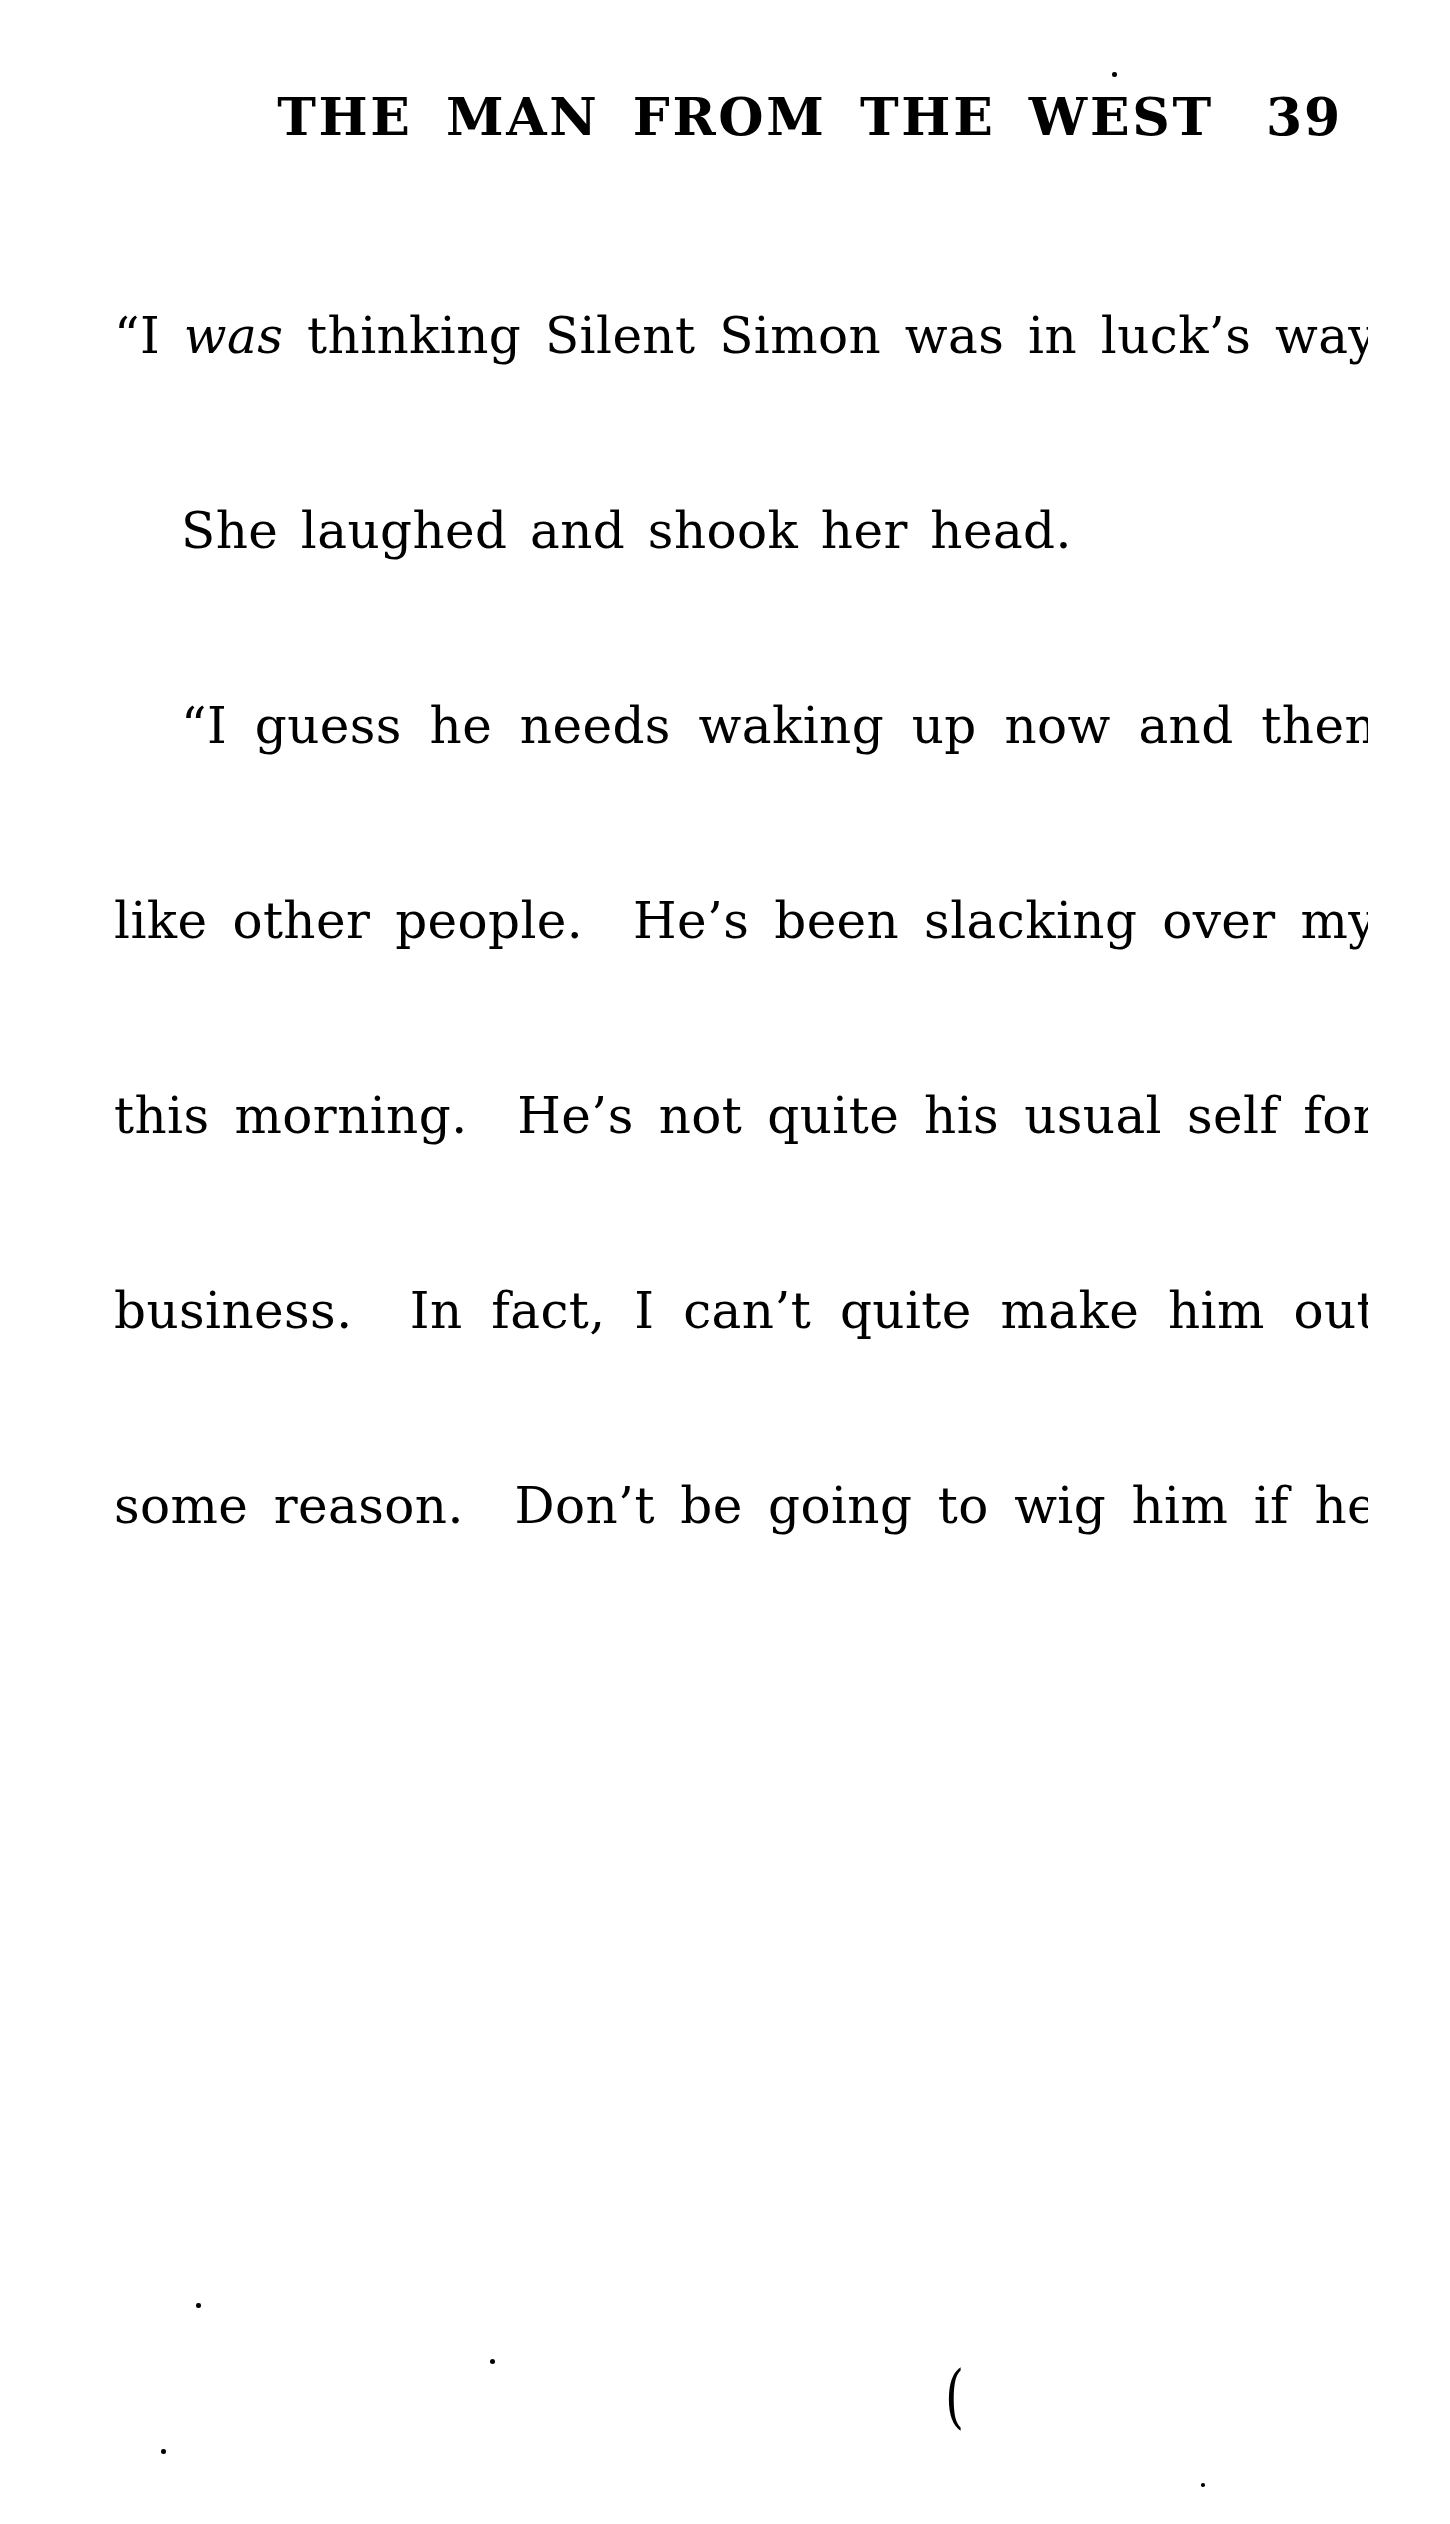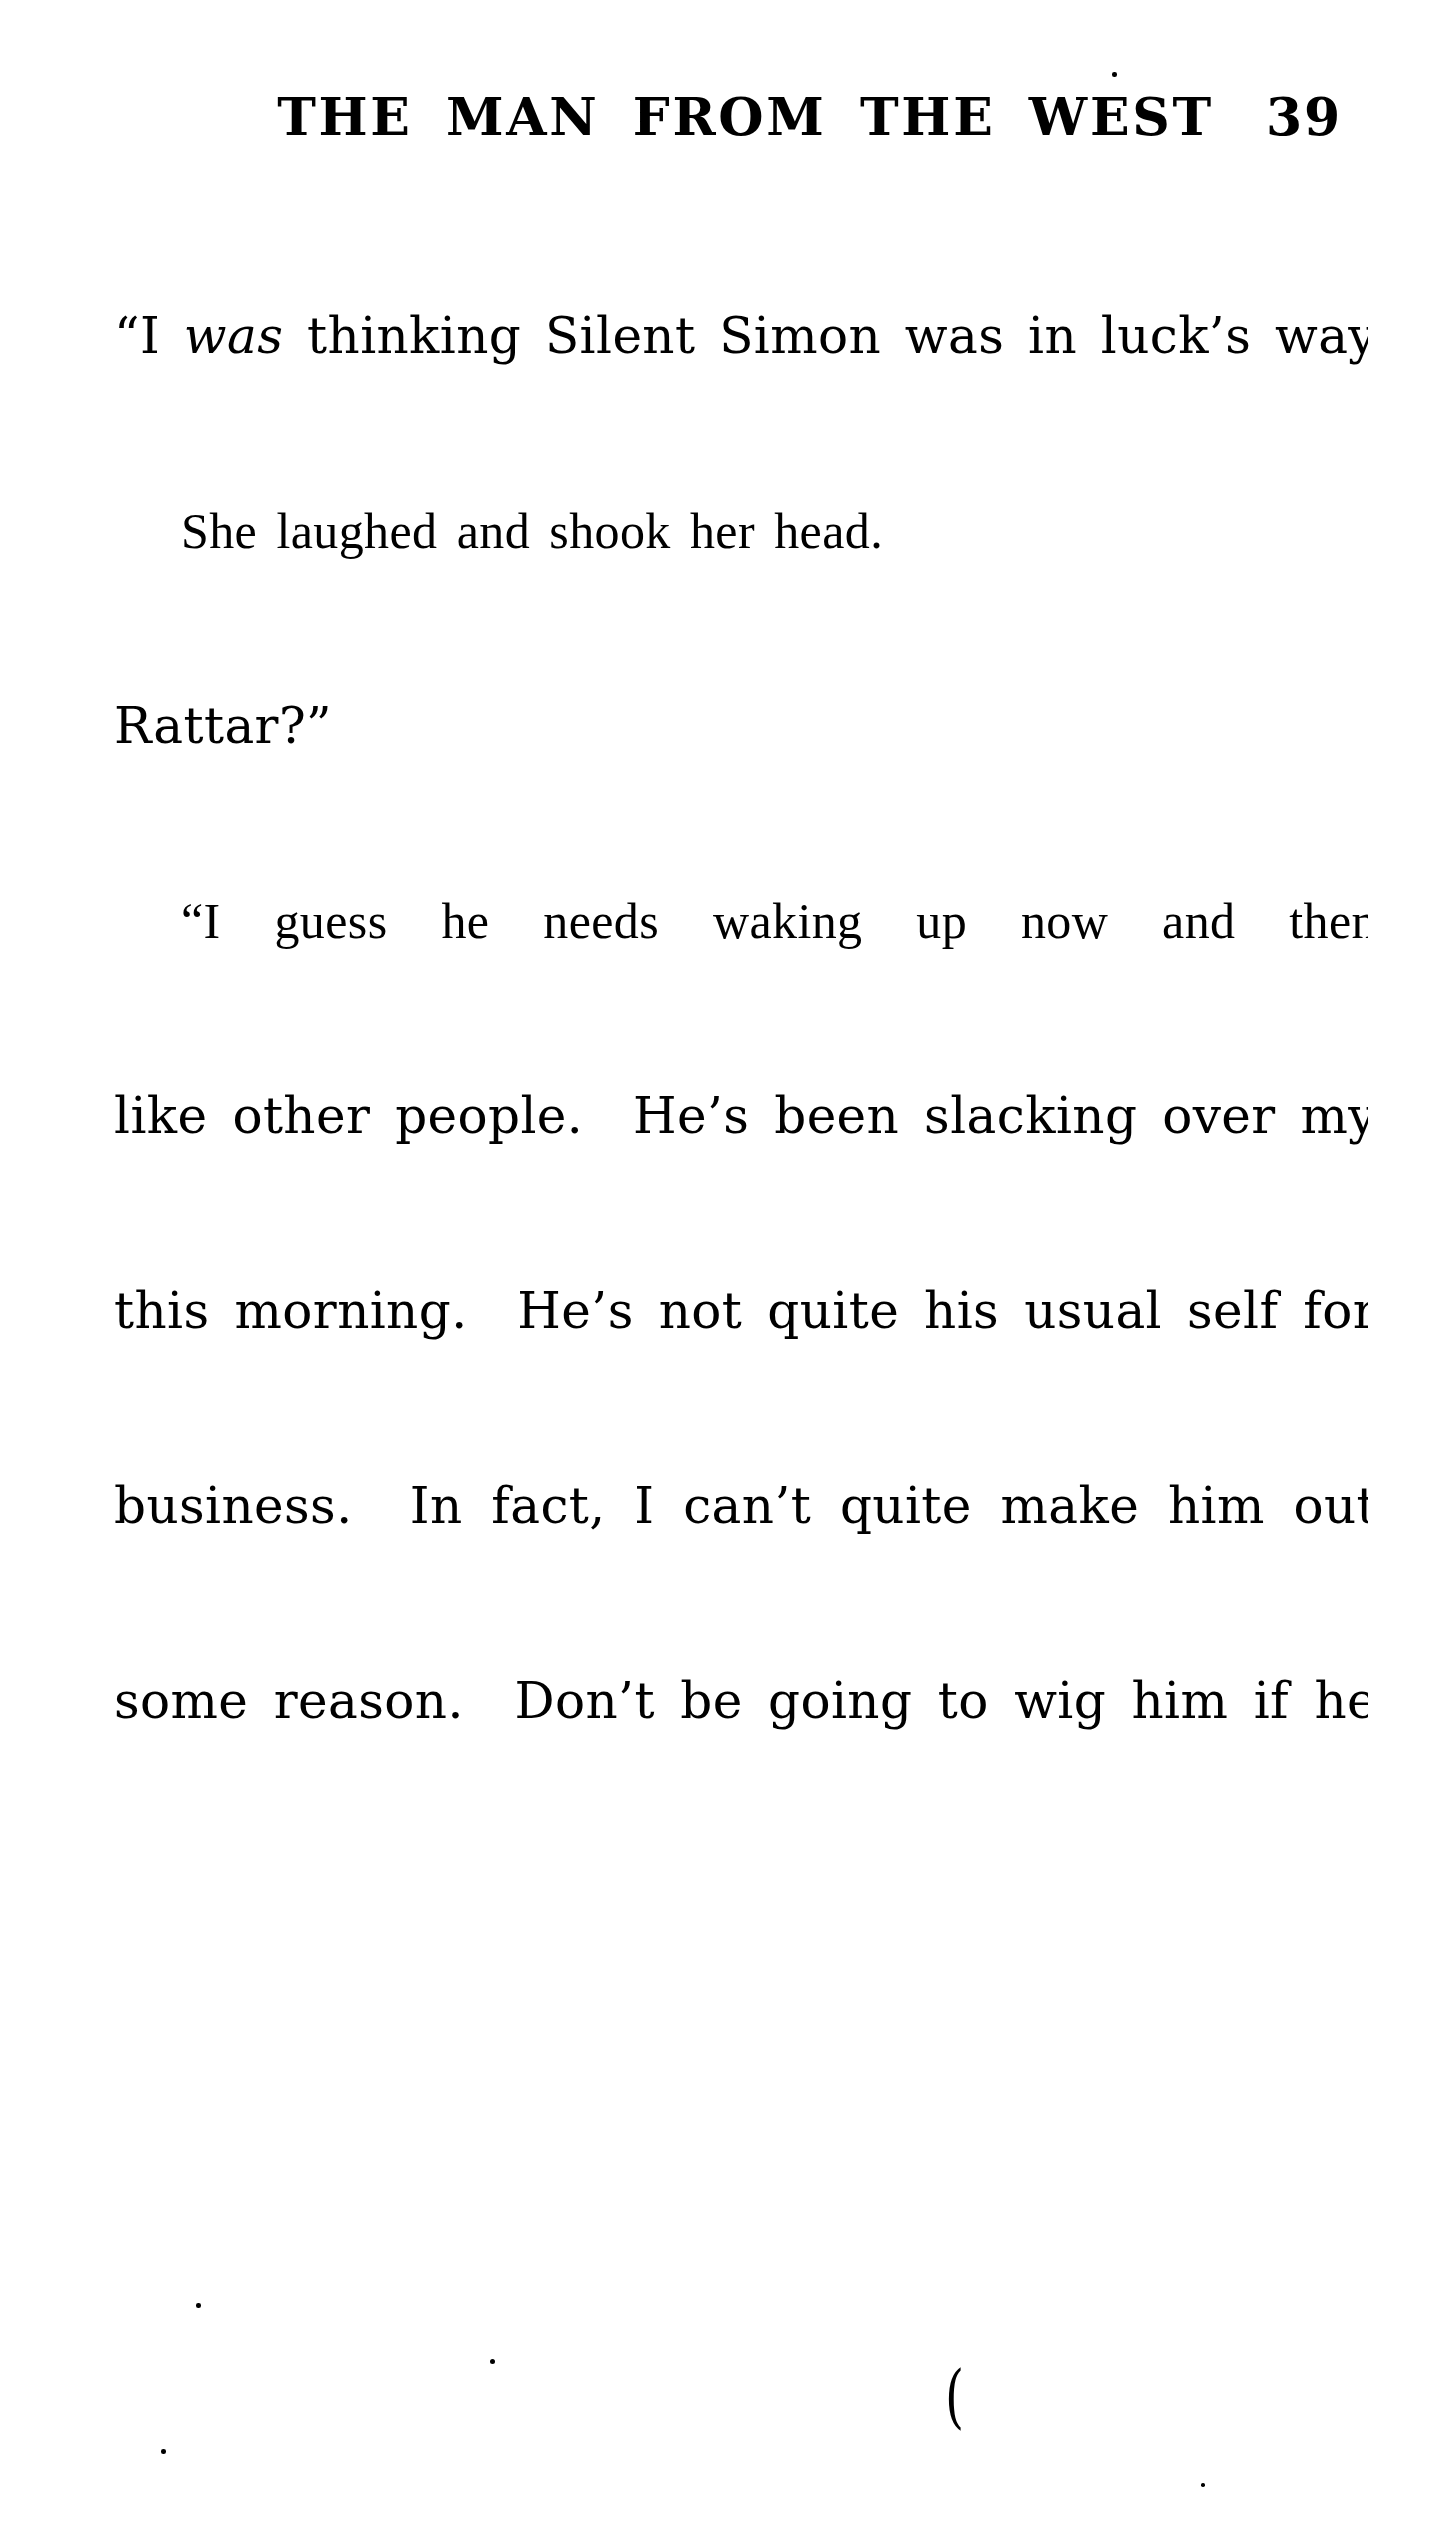--- a/index.html
+++ b/index.html
@@ -47,21 +47,21 @@
     font-size: 50px;
     line-height: 65px;
     word-spacing: 6.3px;
     letter-spacing: 0.4px;
     white-space: pre-wrap;
   }
   .line {
     display: block;
     min-height: 65px;
   }
-  .line.in { padding-left: 67px; font-family: Liberation Serif, serif; }
+  .line.in { padding-left: 67px; }
   .line.j {
     text-align: justify;
     text-align-last: justify;
   }
   .italic { font-style: italic; }
   .speck {
     position: absolute;
     background: #000;
     border-radius: 50%;
   }
@@ -80,21 +80,20 @@
 <div class="page">
 
   <div class="running-header">
     <span>THE MAN FROM THE WEST</span>
     <span class="page-number">39</span>
   </div>
 
   <div class="body-text">
     <div class="line j"><span>“I </span><span class="italic">was</span><span> thinking Silent Simon was in luck’s way</span></div>
     <div class="line in">She laughed and shook her head.</div>
-    <div class="line">Rattar?”</div>
     <div class="line in j">“I guess he needs waking up now and then</div>
     <div class="line j">like other people.  He’s been slacking over my</div>
     <div class="line j">this morning.  He’s not quite his usual self for</div>
     <div class="line j">business.  In fact, I can’t quite make him out</div>
     <div class="line j">some reason.  Don’t be going to wig him if he</div>
     
     
     
     
     

